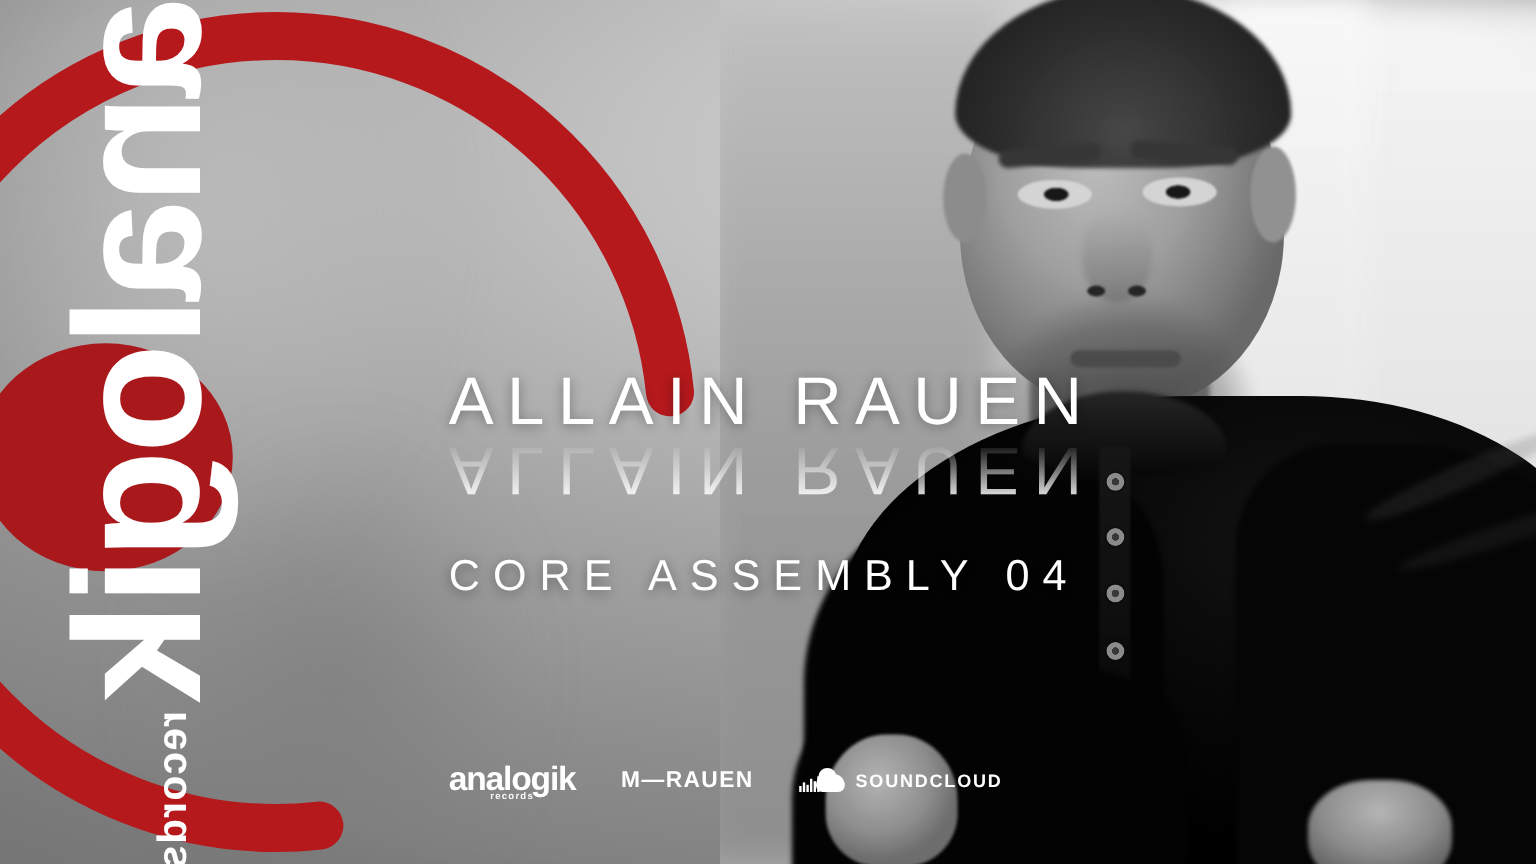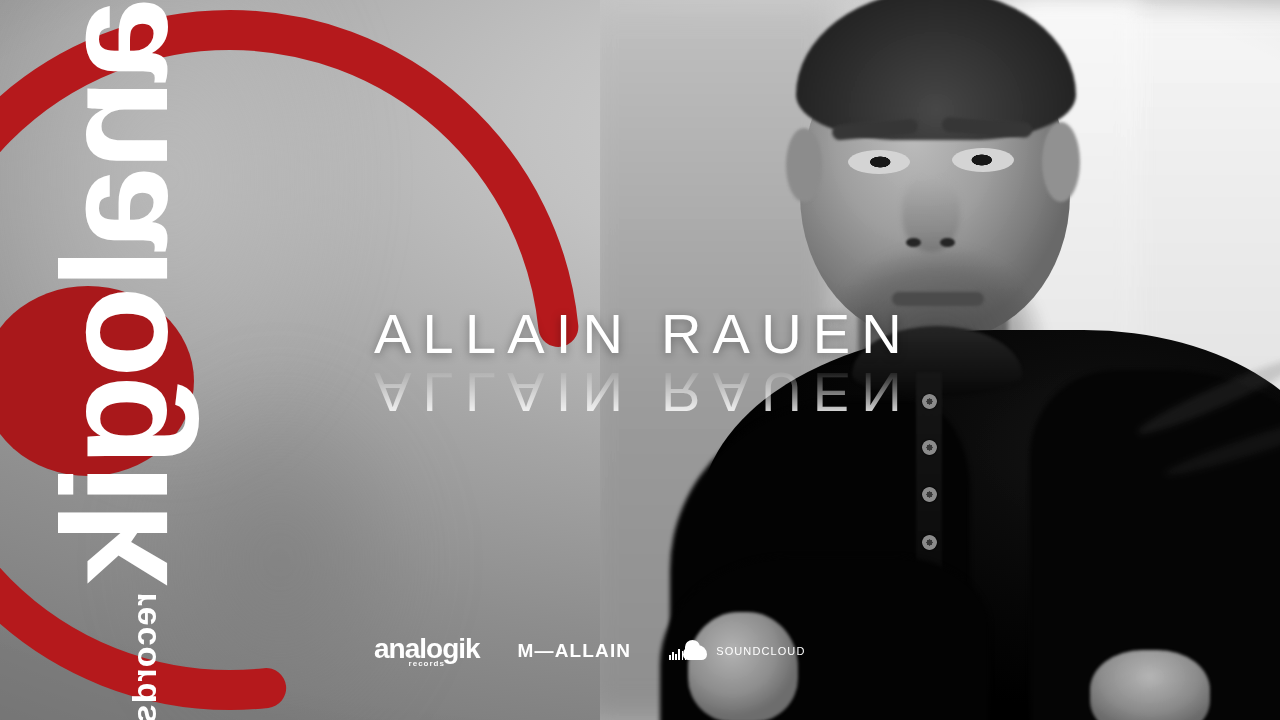--- a/index.html
+++ b/index.html
@@ -174,21 +174,21 @@
   .yt-word{font-size:26px;font-weight:700;color:#fff;letter-spacing:-.5px;}
 
   .mx-word{font-size:19px;font-weight:600;color:#fff;letter-spacing:.06em;}
 
   .sc-icon{position:relative;width:38px;height:17px;}
   .sc-cloud{position:absolute;right:0;bottom:0;width:24px;height:15px;background:#fff;
      border-radius:12px 12px 7px 7px;}
   .sc-cloud:before{content:"";position:absolute;left:2px;top:-5px;width:15px;height:14px;background:#fff;border-radius:50%;}
   .sc-bars{position:absolute;left:0;bottom:0;display:flex;align-items:flex-end;gap:1.5px;height:15px;}
   .sc-bars i{display:block;width:1.6px;background:#fff;}
-  .sc-word{font-size:11px;font-weight:400;color:#fff;letter-spacing:.10em;}
+  .sc-word{font-size:15px;font-weight:700;color:#fff;letter-spacing:.10em;}
 </style>
 </head>
 <body>
 
 <div class="stage">
 
   <div class="bg"></div>
   <div class="bg-blurA"></div>
   <div class="bg-blurB"></div>
   <div class="bg-blurC"></div>
@@ -240,34 +240,35 @@
 
   <div class="red-dot"></div>
   <div class="vmark">
     <span class="word">analogik</span>
     <span class="sub">records</span>
   </div>
 
   <div class="type">
     <div class="artist">ALLAIN RAUEN</div>
     <div class="artist-mirror">ALLAIN RAUEN</div>
+    <div class="release">CORE ASSEMBLY 04</div>
   </div>
 
   <div class="footer">
 
     <div class="fitem">
       <span class="an-logo">
         <span class="an-word">analogik</span>
         <span class="an-sub">records</span>
       </span>
     </div>
 
 
     <div class="fitem">
-      <span class="mx-word">M—ALLAIN</span>
+      <span class="mx-word">M—RAUEN</span>
     </div>
 
     <div class="fitem">
       <span class="sc-icon">
         <span class="sc-bars">
           <i style="height:5px"></i>
             <i style="height:8px"></i>
             <i style="height:6px"></i>
           <i style="height:11px"></i>
             <i style="height:9px"></i>

